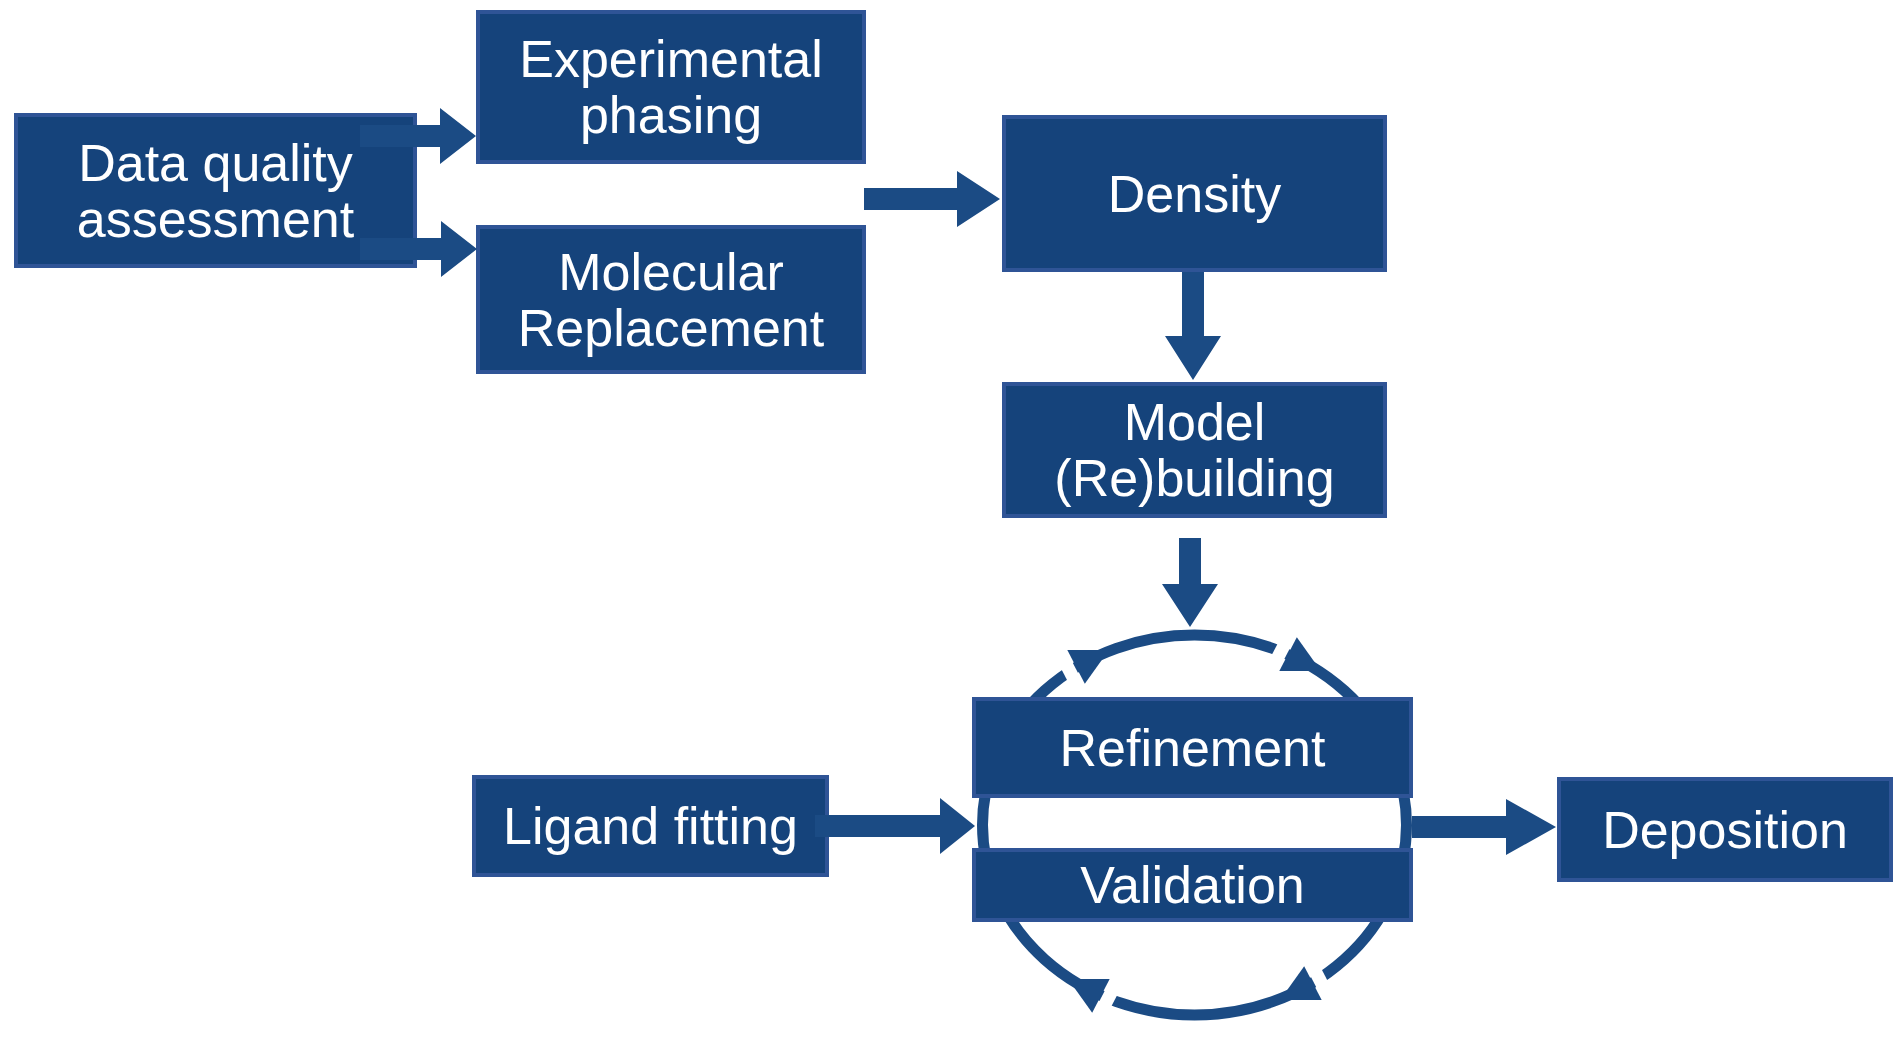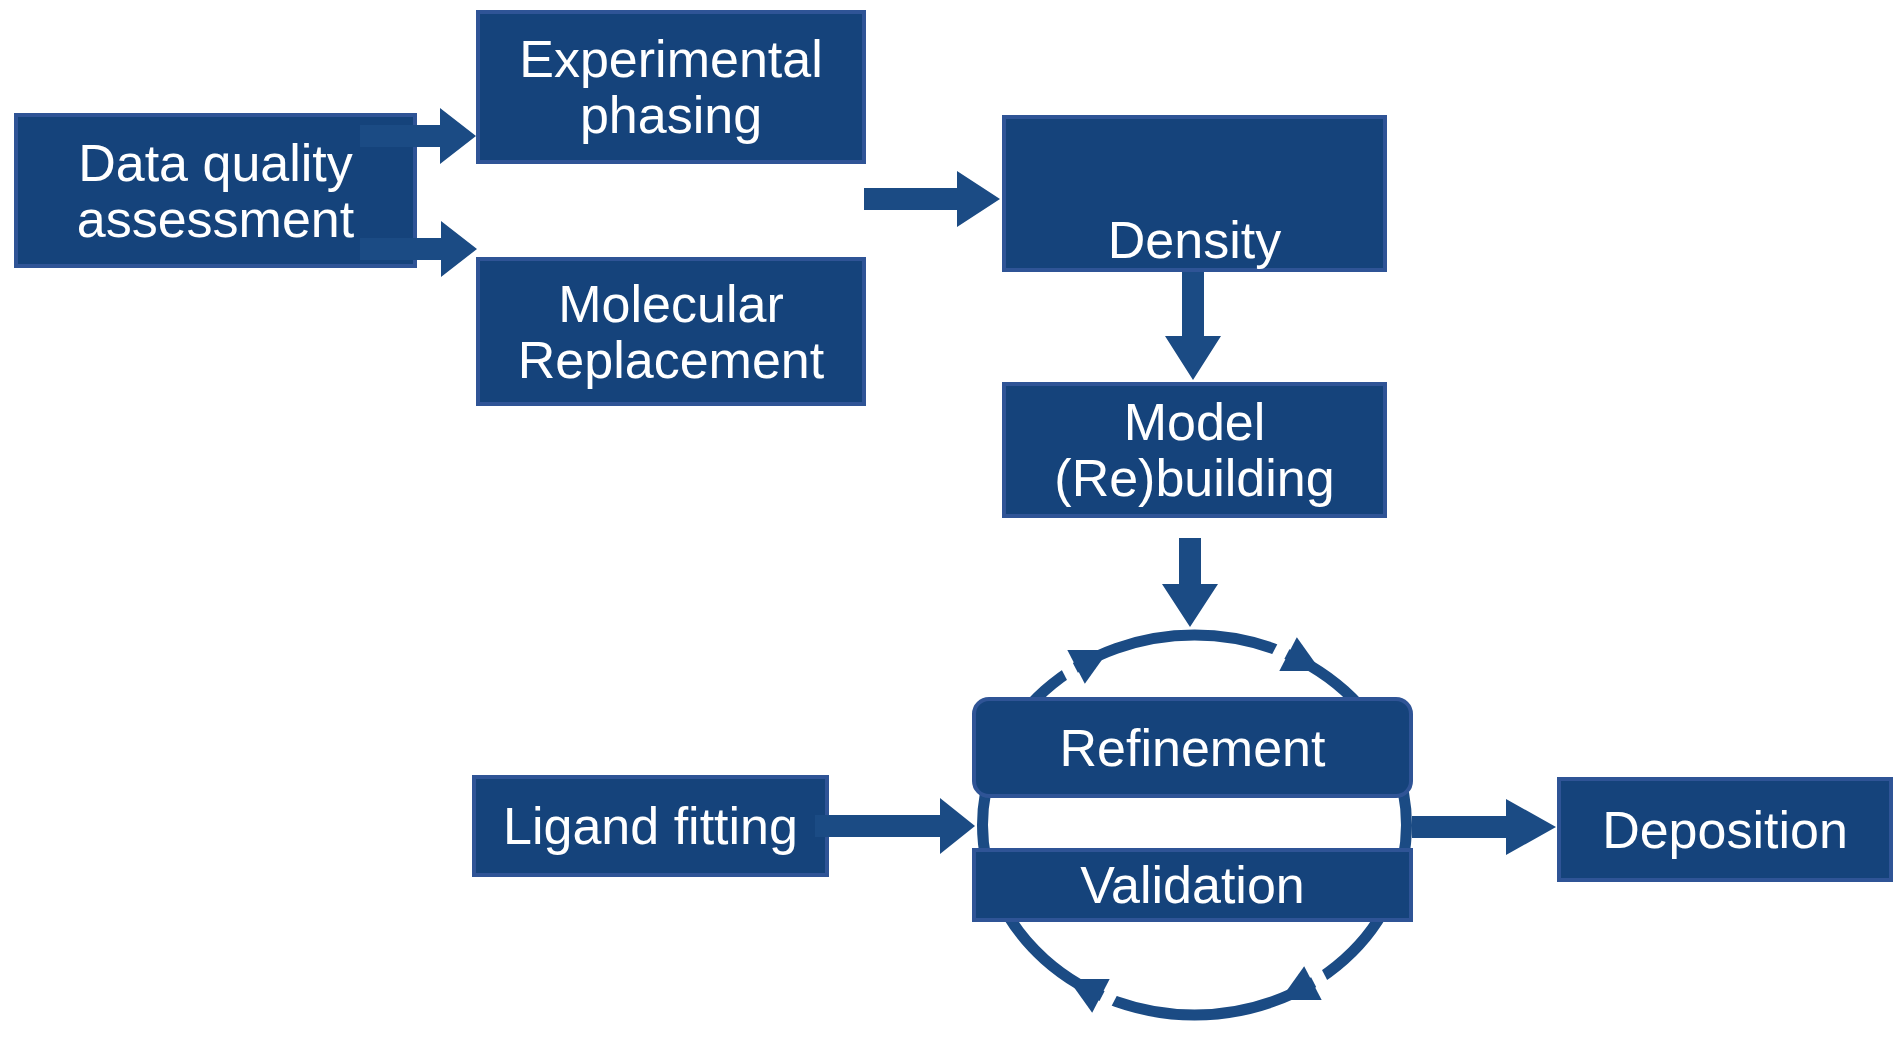--- a/index.html
+++ b/index.html
@@ -36,24 +36,24 @@
   .node span{display:block;white-space:nowrap;}
   svg{position:absolute;left:0;top:0;}
   #cycle-layer{z-index:1;}
   #arrow-layer{z-index:3;pointer-events:none;}
   .arrow-shape{fill:var(--arrow);}
   .cycle-ring{fill:none;stroke:var(--arrow);stroke-width:11;}
   .gap{fill:var(--bg);stroke:none;}
   
   #n-data        {left:14px;  top:113px; width:403px; height:155px;}
   #n-exp         {left:476px; top:10px;  width:390px; height:154px;}
-  #n-mol         {left:476px; top:225px; width:390px; height:149px;margin-top:32px;}
-  #n-dens        {left:1002px;top:115px; width:385px; height:157px;justify-content:flex-end;}
+  #n-mol         {left:476px; top:225px; width:390px; height:149px;}
+  #n-dens        {left:1002px;top:115px; width:385px; height:157px;}
   #n-model       {left:1002px;top:382px; width:385px; height:136px;}
-  #n-refine      {left:972px; top:697px; width:441px; height:101px;border-radius:17px;}
+  #n-refine      {left:972px; top:697px; width:441px; height:101px;}
   #n-valid       {left:972px; top:848px; width:441px; height:74px;}
   #n-ligand      {left:472px; top:775px; width:357px; height:102px;}
   #n-depo        {left:1557px;top:777px; width:336px; height:105px;}
 </style>
 </head>
 <body>
 
 <div id="canvas">
 
   <svg id="cycle-layer" class="layer" width="1903" height="1043" viewBox="0 0 1903 1043">

